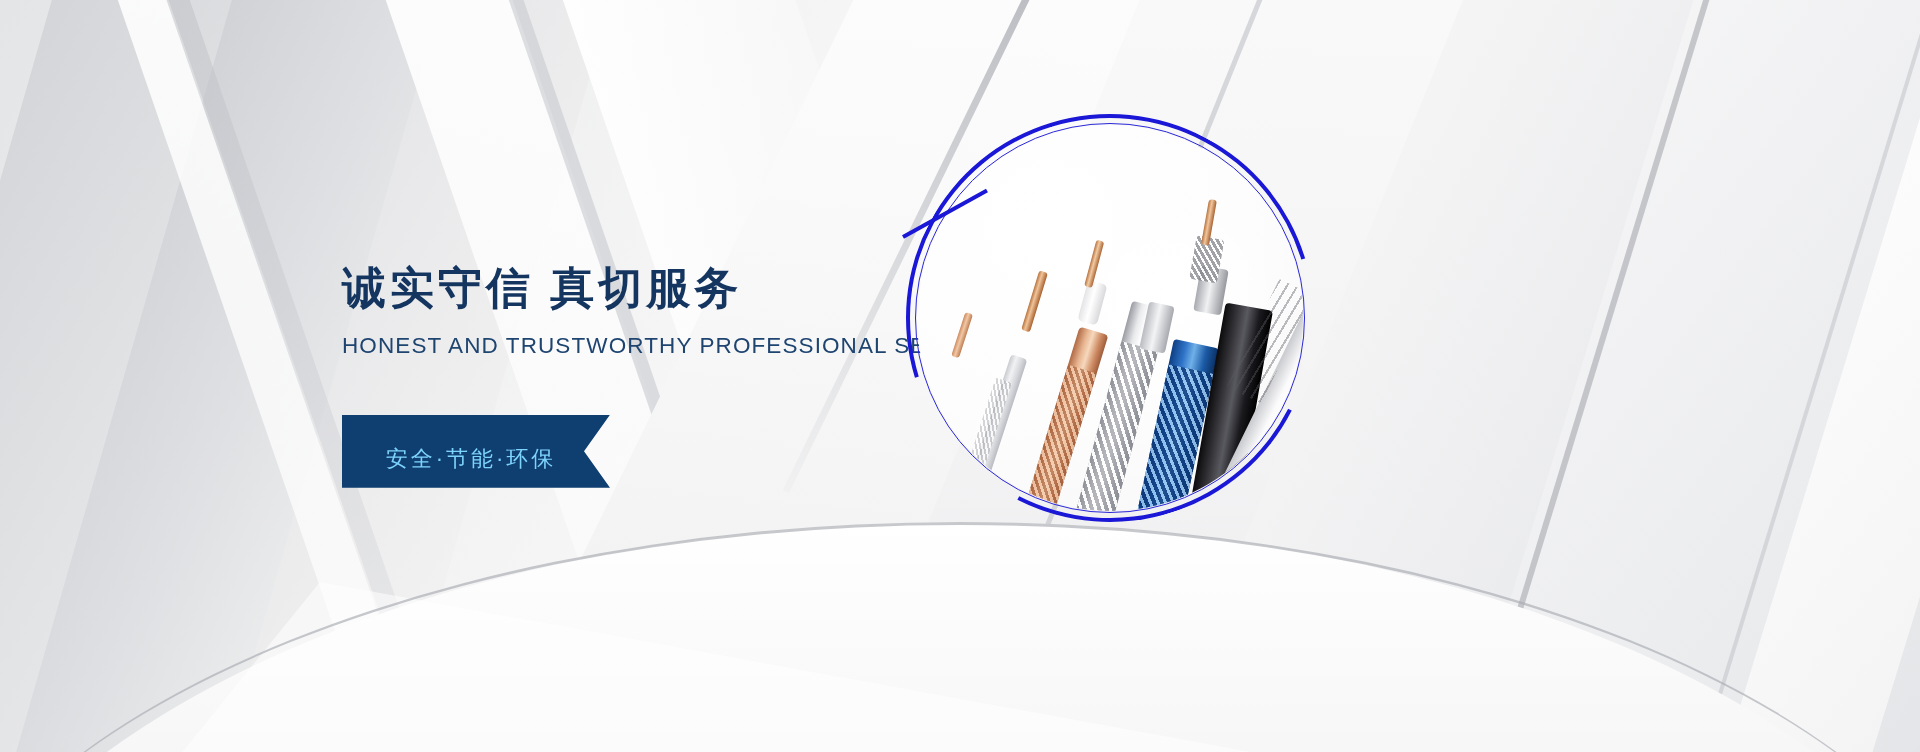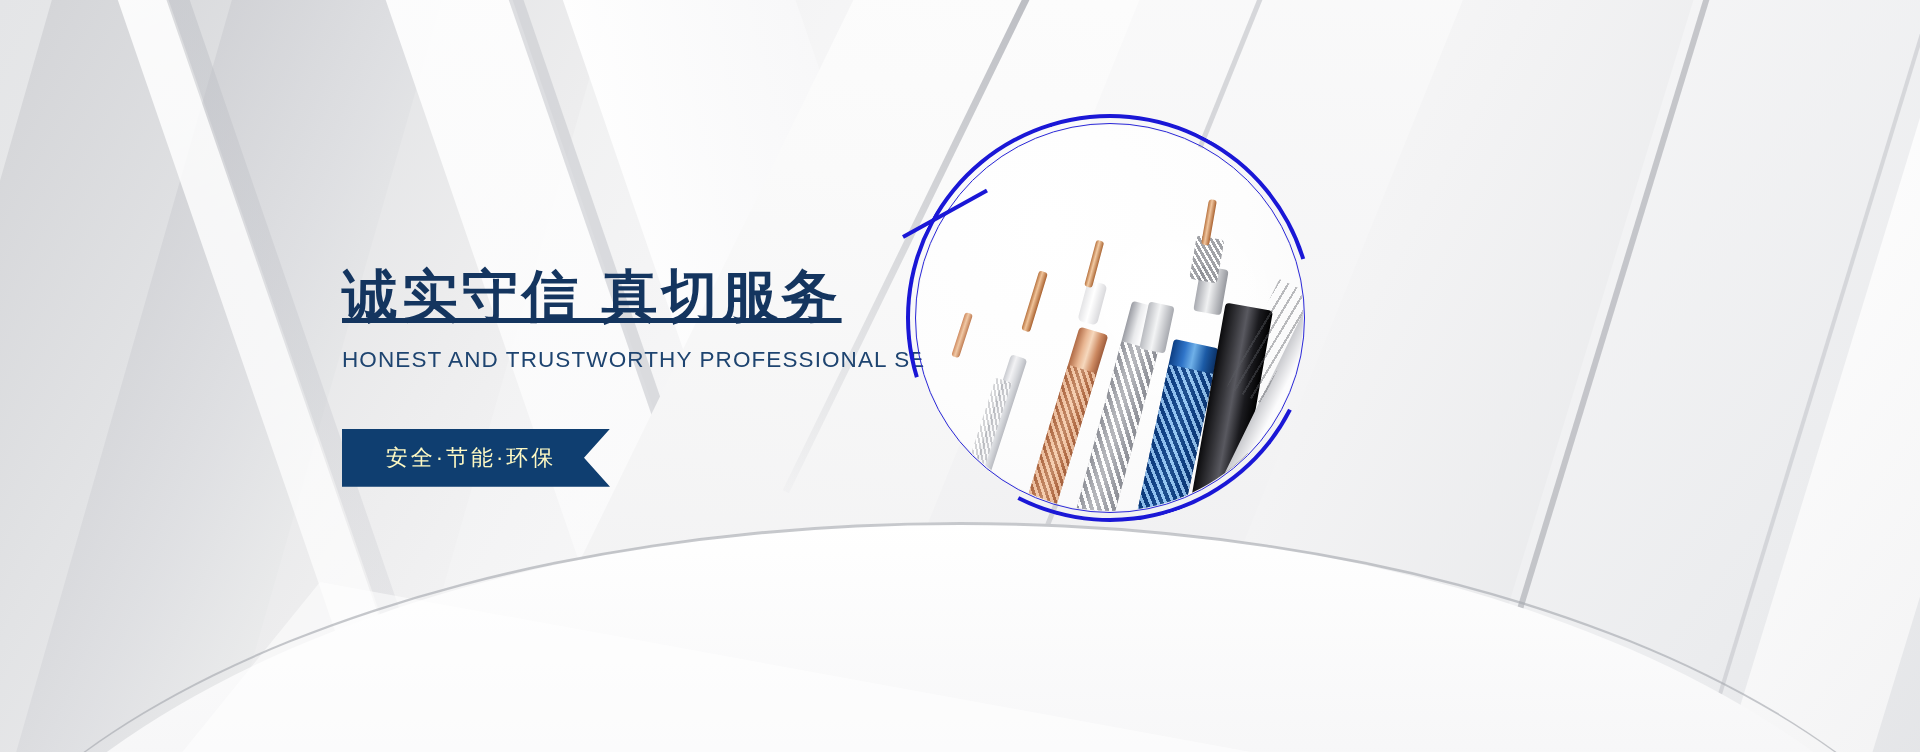--- a/index.html
+++ b/index.html
@@ -139,28 +139,27 @@
     border-bottom:210px solid rgba(255,255,255,.55);
   }
 
   
   .content{
     position:absolute; left:342px; top:0;
     width:520px; height:752px;
     display:flex; flex-direction:column; justify-content:center;
   }
   .headline{
-    font-size:56px;
+    font-size:44px;
     font-weight:700;
     letter-spacing:4px;
     color:#14355f;
     line-height:1.1;
     white-space:nowrap;
     margin-bottom:20px;
-    text-decoration:underline;
   }
   .subhead{
     font-size:22.5px;
     letter-spacing:1.1px;
     color:#1e4470;
     white-space:nowrap;
     margin-bottom:26px;
   }
   .desc-wrap{ width:452px; }
   .rule{
@@ -174,24 +173,24 @@
     color:#1c3f69;
     text-align:center;
     padding:11px 0 12px;
     white-space:nowrap;
   }
   .badge-row{ margin-top:30px; }
   .badge{
     display:inline-block;
     position:relative;
     background:#0f3e70;
-    color:#fef9c3;
+    color:#7dd3fc;
     font-size:22px;
     letter-spacing:3px;
-    padding:14px 44px 14px 34px;
+    padding:29px 44px 14px 34px;
     width:268px;
     text-align:center;
     clip-path:polygon(0 0, 100% 0, calc(100% - 26px) 50%, 100% 100%, 0 100%);
   }
 
   
   .medallion{
     position:absolute;
     left:915px; top:123px;
     width:390px; height:390px;

